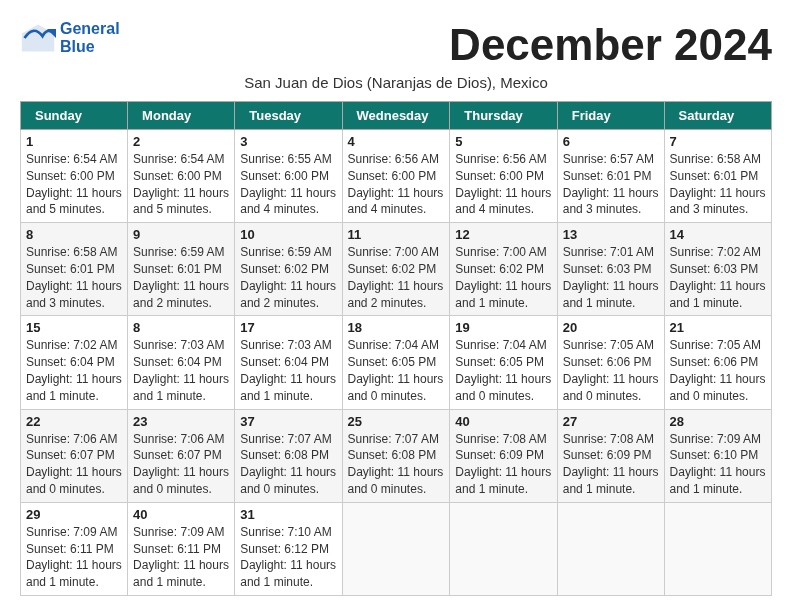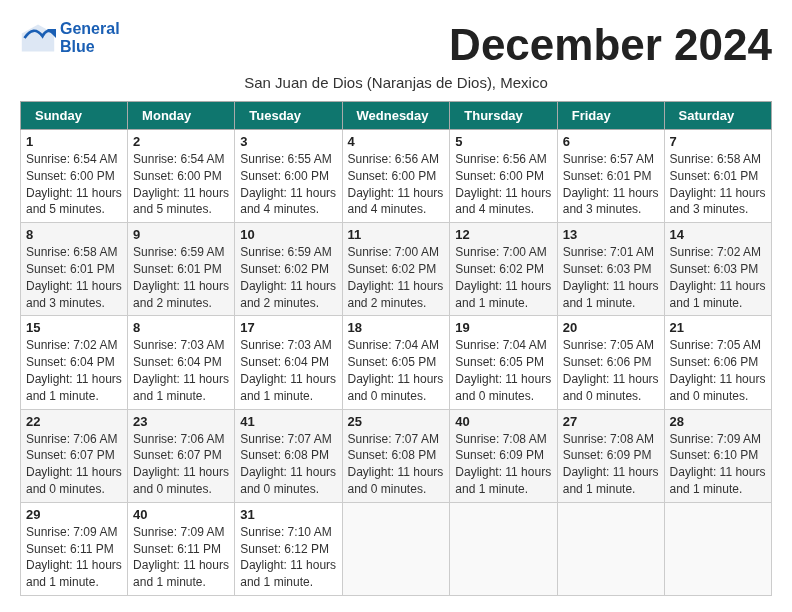--- a/index.html
+++ b/index.html
@@ -226,21 +226,21 @@
       <tr>
         <td>
           <span class="day-num">22</span>
           <div class="day-info">Sunrise: 7:06 AM<br>Sunset: 6:07 PM<br>Daylight: 11 hours and 0 minutes.</div>
         </td>
         <td>
           <span class="day-num">23</span>
           <div class="day-info">Sunrise: 7:06 AM<br>Sunset: 6:07 PM<br>Daylight: 11 hours and 0 minutes.</div>
         </td>
         <td>
-          <span class="day-num">41</span>
+          <span class="day-num">37</span>
           <div class="day-info">Sunrise: 7:07 AM<br>Sunset: 6:08 PM<br>Daylight: 11 hours and 0 minutes.</div>
         </td>
         <td>
           <span class="day-num">25</span>
           <div class="day-info">Sunrise: 7:07 AM<br>Sunset: 6:08 PM<br>Daylight: 11 hours and 0 minutes.</div>
         </td>
         <td>
           <span class="day-num">40</span>
           <div class="day-info">Sunrise: 7:08 AM<br>Sunset: 6:09 PM<br>Daylight: 11 hours and 1 minute.</div>
         </td>

